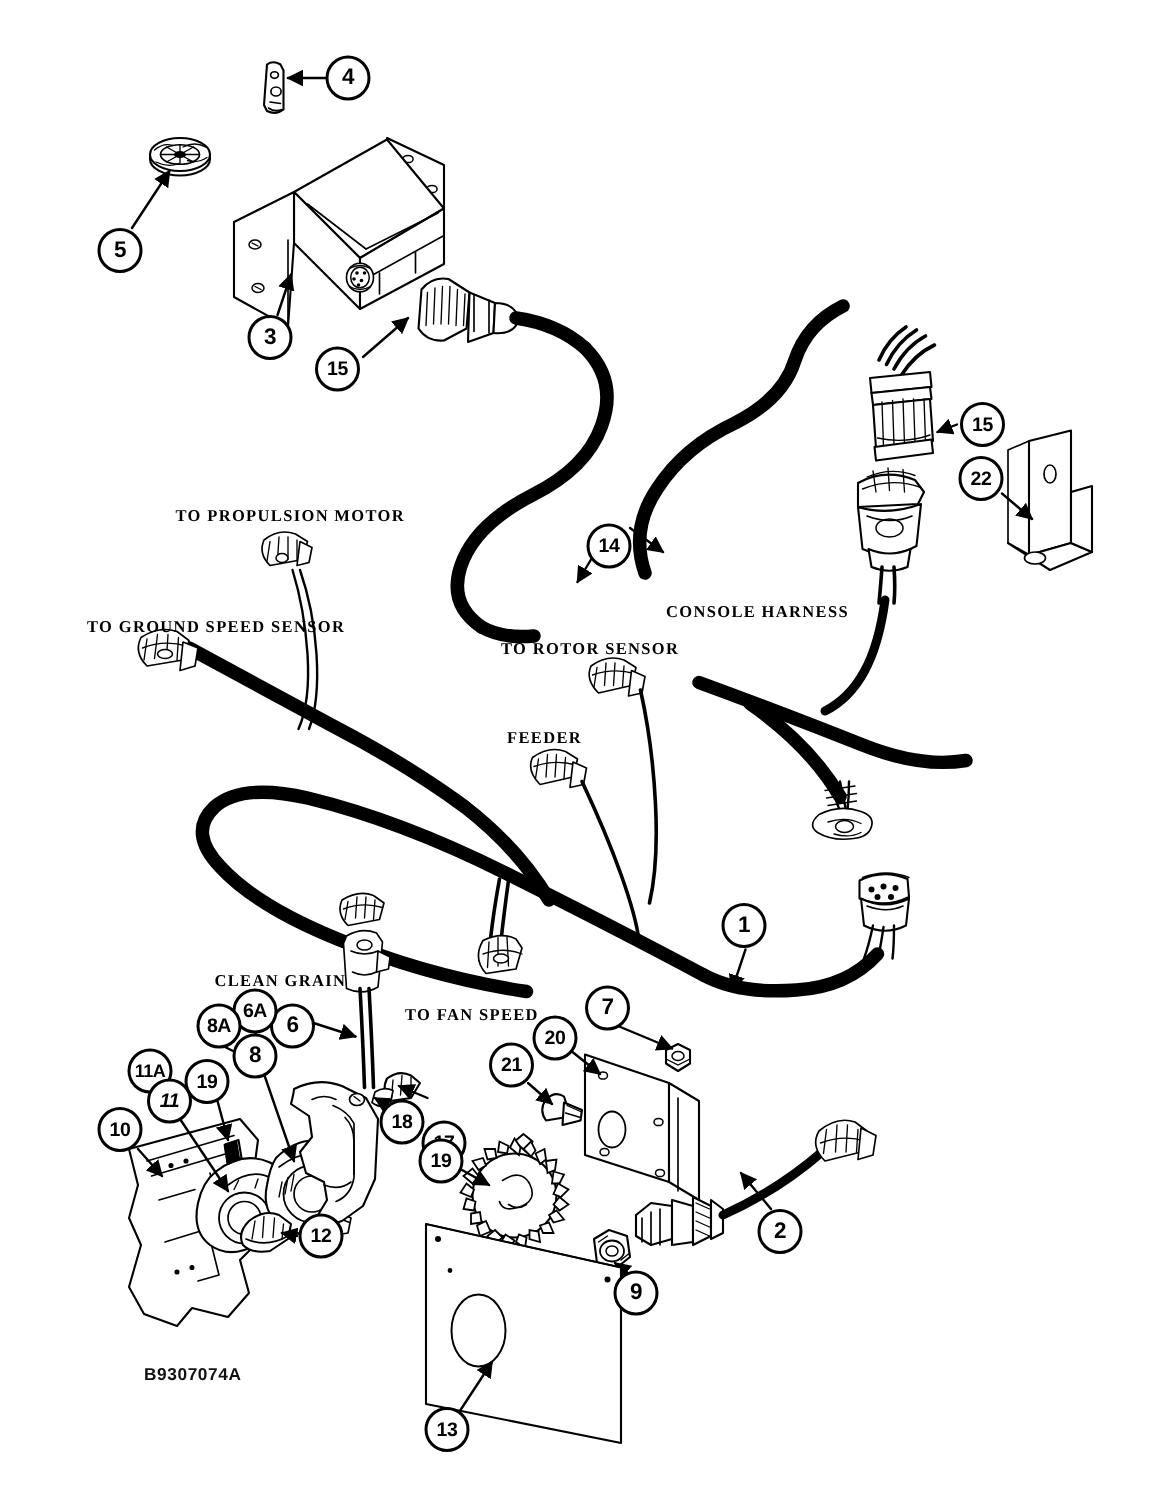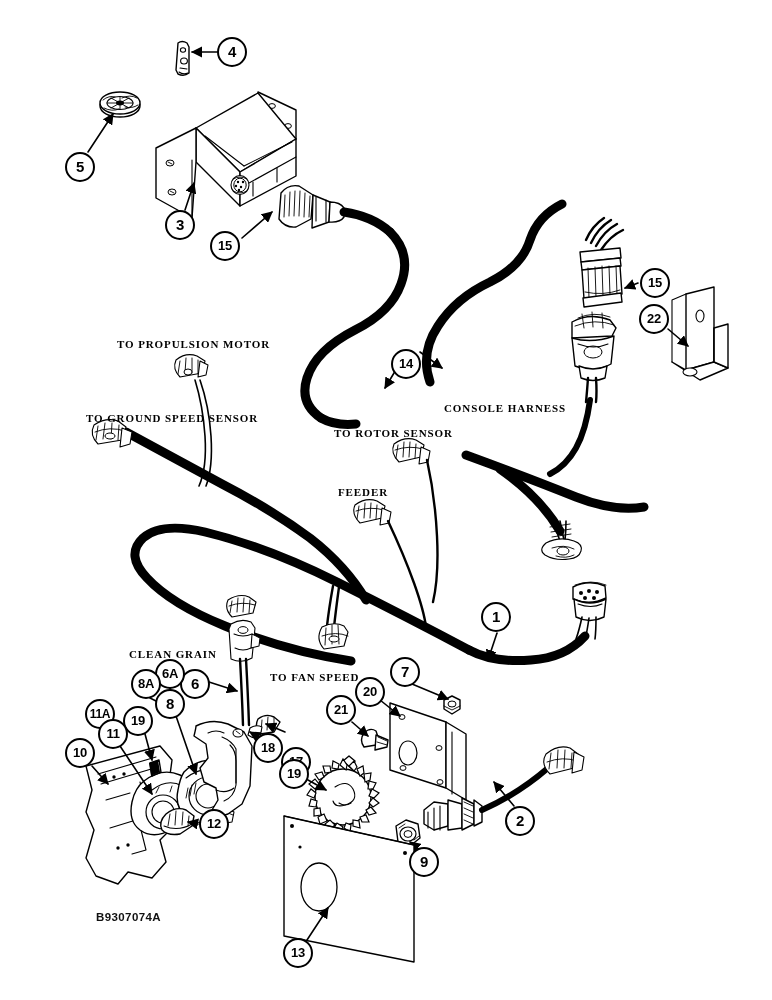--- a/index.html
+++ b/index.html
@@ -470,25 +470,25 @@
     <path class="leader" d="M420 352 L442 368" marker-end="url(#arw)"></path>
 
     <path class="leader" d="M497 633 L488 660" marker-end="url(#arw)"></path>
 
     <path class="leader" d="M170 688 L172 694"></path>
     <path class="leader" d="M150 698 L158 702"></path>
   </svg>
 
   <div id="anno-layer">
       <div class="anno" style="left: 117px; top: 338px;">TO PROPULSION MOTOR</div>
-      <div class="anno" style="left: 58px; top: 412px; margin-left: 28px;">TO GROUND SPEED SENSOR</div>
+      <div class="anno" style="left: 58px; top: 412px;">TO GROUND SPEED SENSOR</div>
       <div class="anno" style="left: 444px; top: 402px;">CONSOLE HARNESS</div>
       <div class="anno" style="left: 334px; top: 427px;">TO ROTOR SENSOR</div>
       <div class="anno" style="left: 338px; top: 486px;">FEEDER</div>
-      <div class="anno" style="left: 129px; top: 648px;">CLEAN GRAIN</div>
+      <div class="anno" style="left: 143px; top: 648px;">CLEAN GRAIN</div>
       <div class="anno" style="left: 270px; top: 671px;">TO FAN SPEED</div>
     </div>
 
   <div id="callout-layer">
       <div class="callout" style="left: 232px; top: 52px;">4</div>
       <div class="callout" style="left: 80px; top: 167px;">5</div>
       <div class="callout" style="left: 180px; top: 225px;">3</div>
       <div class="callout wide" style="left: 225px; top: 246px;">15</div>
       <div class="callout wide" style="left: 655px; top: 283px;">15</div>
       <div class="callout wide" style="left: 654px; top: 319px;">22</div>
@@ -496,21 +496,21 @@
       <div class="callout" style="left: 496px; top: 617px;">1</div>
       <div class="callout" style="left: 405px; top: 672px;">7</div>
       <div class="callout" style="left: 195px; top: 684px;">6</div>
       <div class="callout wide" style="left: 170px; top: 674px;">6A</div>
       <div class="callout wide" style="left: 146px; top: 684px;">8A</div>
       <div class="callout" style="left: 170px; top: 704px;">8</div>
       <div class="callout wide" style="left: 370px; top: 692px;">20</div>
       <div class="callout small" style="left: 100px; top: 714px;">11A</div>
       <div class="callout wide" style="left: 138px; top: 721px;">19</div>
       <div class="callout wide" style="left: 341px; top: 710px;">21</div>
-      <div class="callout wide" style="left: 113px; top: 734px;">11</div>
+      <div class="callout wide" style="left: 113px; top: 734px; font-style: italic;">11</div>
       <div class="callout wide" style="left: 296px; top: 762px;">17</div>
       <div class="callout wide" style="left: 268px; top: 748px;">18</div>
       <div class="callout wide" style="left: 80px; top: 753px;">10</div>
       <div class="callout wide" style="left: 294px; top: 774px;">19</div>
       <div class="callout wide" style="left: 214px; top: 824px;">12</div>
       <div class="callout" style="left: 520px; top: 821px;">2</div>
       <div class="callout" style="left: 424px; top: 862px;">9</div>
       <div class="callout wide" style="left: 298px; top: 953px;">13</div>
     </div>
 

